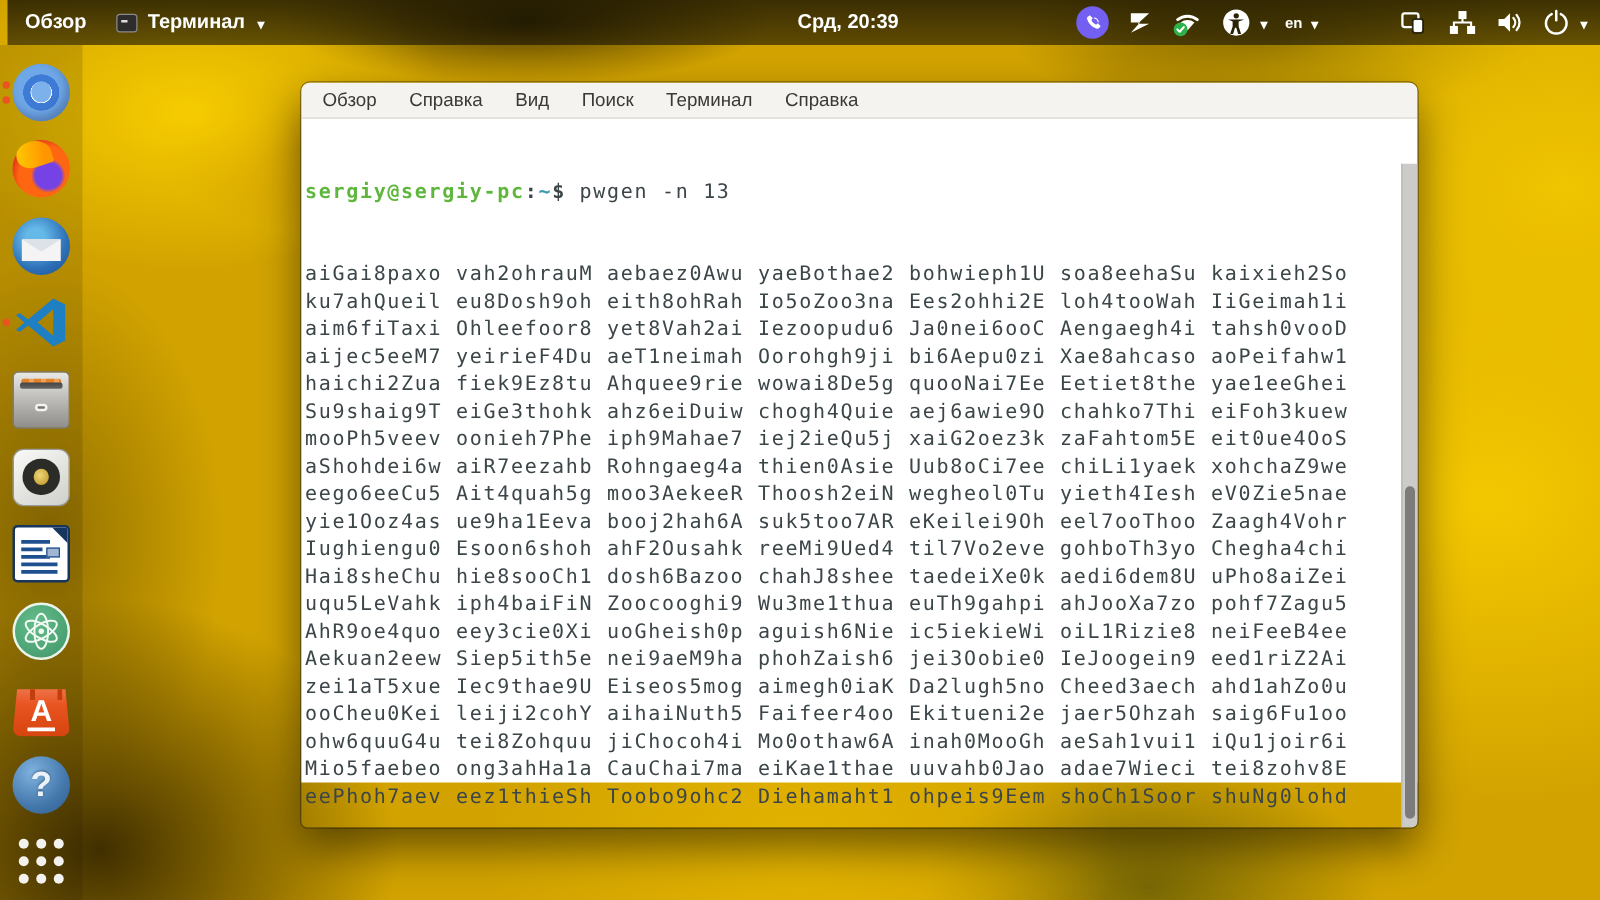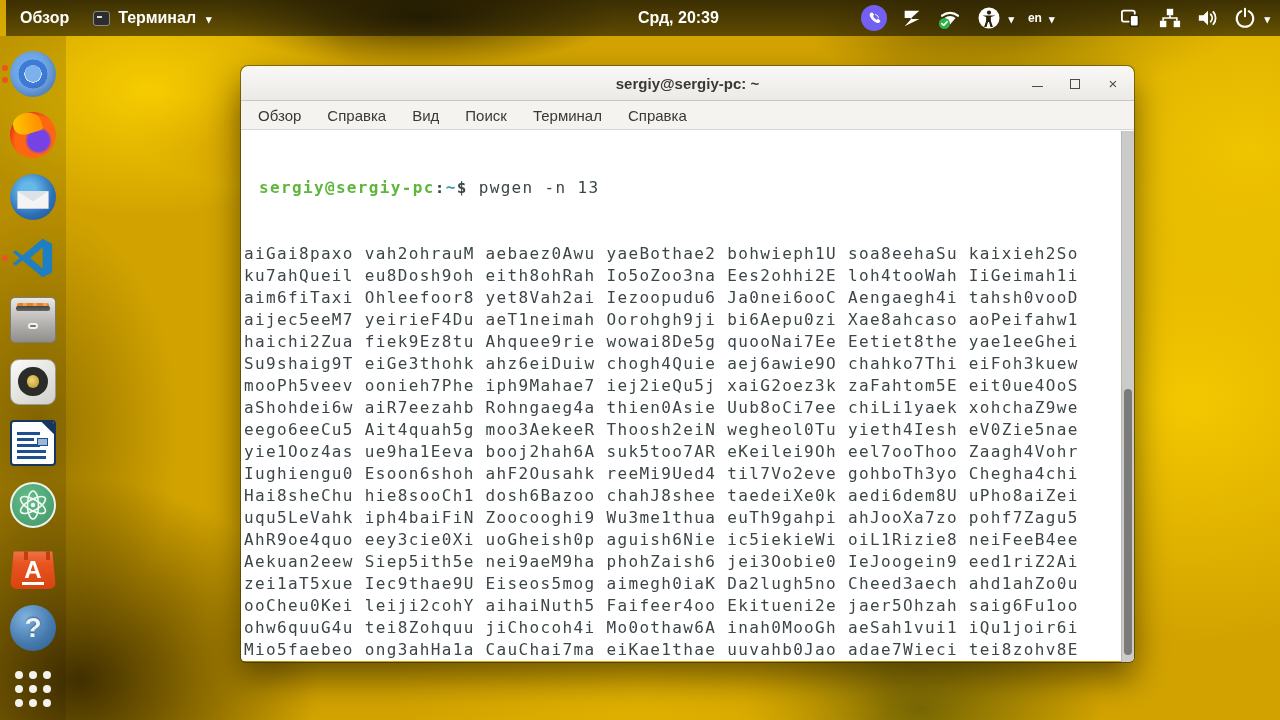--- a/index.html
+++ b/index.html
@@ -146,21 +146,21 @@
   }
   .menu-item { padding:4px 13px; }
   .terminal {
     position:relative; height:531px; background:var(--terminal-bg,#fff);
     font-family:"DejaVu Sans Mono", monospace;
     font-size:16px; line-height:22px; letter-spacing:1.35px;
     color:var(--terminal-fg,#3c4649);
     padding:3px 0 0 3px; white-space:pre;
   }
   .term-line { height:22px; }
-  .prompt-user { color:var(--prompt-green,#5eb73c); font-weight:bold;margin-left:15px; }
+  .prompt-user { color:var(--prompt-green,#5eb73c); font-weight:bold; }
   .prompt-sep  { font-weight:bold; }
   .prompt-path { color:var(--prompt-path-teal,#3a9cae); font-weight:bold; }
   .scrollbar {
     position:absolute; right:0; top:65px; width:13px; height:531px;
     background:#CBCBC9; border-left:1px solid #B8B6B2; z-index:5;
   }
   .scroll-thumb { position:absolute; left:2px; width:8px; border-radius:4px; background:#7B7B79;
     top:258px; height:266px; }
 </style>
 </head>
@@ -306,32 +306,20 @@
         <i></i>
         <i></i>
         <i></i>
         <i></i>
         <i></i>
     </span>
   </div>
 </div>
 
 <div class="window">
-  <div class="titlebar">
-    <div class="title-text">sergiy@sergiy-pc: ~</div>
-    <div class="win-controls">
-      <span class="wc-btn">
-          <span class="wc-min"></span>
-        </span>
-      <span class="wc-btn">
-          <span class="wc-max"></span>
-        </span>
-      <span class="wc-btn wc-close">×</span>
-    </div>
-  </div>
   <div class="menubar">
     <span class="menu-item">Обзор</span>
     <span class="menu-item">Справка</span>
     <span class="menu-item">Вид</span>
     <span class="menu-item">Поиск</span>
     <span class="menu-item">Терминал</span>
     <span class="menu-item">Справка</span>
   </div>
   <div class="terminal">
     <div class="term-line"><span class="prompt-user">sergiy@sergiy-pc</span><span class="prompt-sep">:</span><span class="prompt-path">~</span><span class="prompt-sep">$</span><span class="cmd-text"> pwgen -n 13</span></div>

